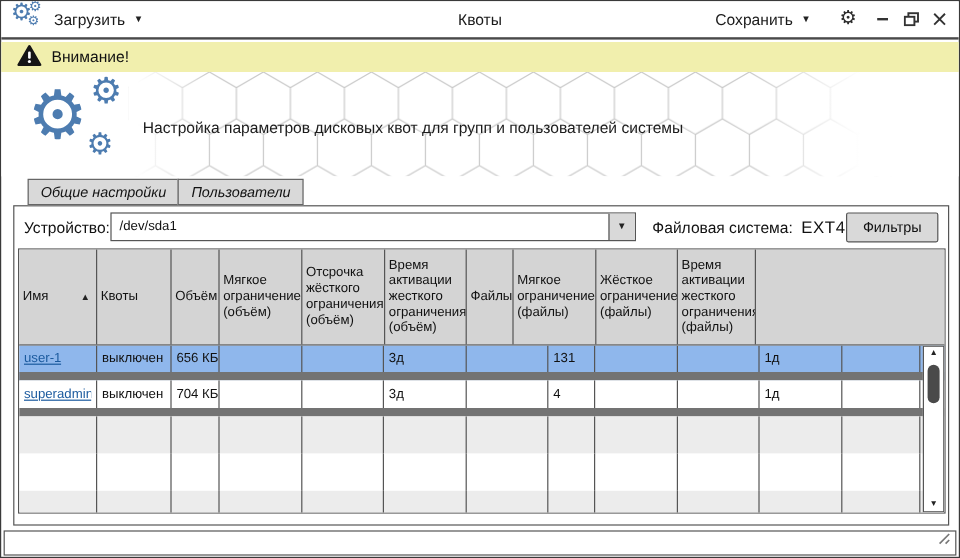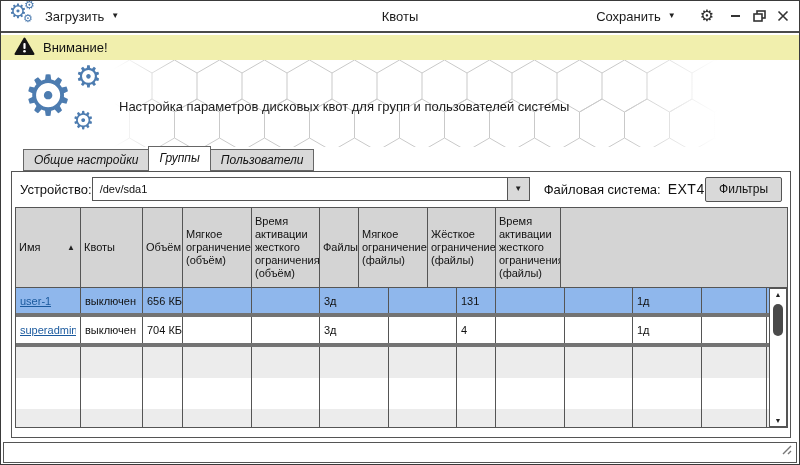--- a/index.html
+++ b/index.html
@@ -50,21 +50,21 @@
   .fs-value { margin-left:7px; font-size:14px; letter-spacing:0.5px; }
   .filters-btn { margin-left:auto; height:25px; padding:0 13px; background:#d9d9d9; border:1px solid #555; border-radius:2px; font-size:12px; color:#111; cursor:pointer; font-family:inherit; }
 
   
   .qtable { position:absolute; left:3px; right:2px; top:35px; height:221px; border:1px solid #555; background:#fff; }
   .thead { display:flex; height:80px; background:#d4d4d4; border-bottom:1px solid #555; }
   .th { flex:0 0 auto; border-right:1px solid #555; display:flex; align-items:center; padding:0 3px; font-size:11px; line-height:1.2; color:#111; overflow:hidden; }
   .th-name { justify-content:space-between; }
   .sort-arrow { font-size:8px; color:#222; margin-right:2px; }
   .tbody { position:relative; height:139px; overflow:hidden; }
-  .row { display:flex; height:29px; border-bottom:4px solid #737373; background:#fff; }
+  .row { display:flex; height:29px; border-bottom:7px solid #737373; background:#fff; }
   .row.sel { background:#8fb7ec; }
   .row.r2 { height:30px; }
   .row.filler { height:31px; border-bottom:none; }
   .row.gray { background:#ececec; }
   .td { flex:0 0 auto; border-right:1px solid #555; display:flex; align-items:center; padding:0 4px; font-size:11px; color:#111; overflow:hidden; white-space:nowrap; }
   .lnk { color:#1b5a9e; text-decoration:underline; cursor:pointer; overflow:hidden; white-space:nowrap; }
   .c0{width:65px}.c1{width:62px}.c2{width:40px}.c3{width:69px}.c4{width:68px}.c5{width:69px}
   .c6{width:68px}.c7{width:39px}.c8{width:69px}.c9{width:68px}.c10{width:69px}.c11{width:65px}
   .cf{flex:1 1 auto; border-right:none;}
 
@@ -145,21 +145,20 @@
     <span class="biglogo">
       <span class="g1">⚙</span>
       <span class="g2">⚙</span>
       <span class="g3">⚙</span>
     </span>
     <div class="banner-text">Настройка параметров дисковых квот для групп и пользователей системы</div>
   </div>
 
   <div class="tabbar">
     <div class="tab">Общие настройки</div>
-    <div class="tab active">Группы</div>
     <div class="tab">Пользователи</div>
   </div>
 
   <div class="panel">
 
     <div class="devbar">
       <span class="dev-label">Устройство:</span>
       <div class="combo">
         <span class="combo-value">/dev/sda1</span>
         <span class="combo-btn">
@@ -174,20 +173,21 @@
     <div class="qtable">
 
       <div class="thead">
         <div class="th th-name c0">
           <span>Имя</span>
           <span class="sort-arrow">▲</span>
         </div>
         <div class="th c1">Квоты</div>
         <div class="th c2">Объём</div>
         <div class="th c3">Мягкое ограничение (объём)</div>
+        <div class="th c5">Отсрочка жёсткого ограничения (объём)</div>
         <div class="th c6">Время активации жесткого ограничения (объём)</div>
         <div class="th c7">Файлы</div>
         <div class="th c8">Мягкое ограничение (файлы)</div>
         <div class="th c9">Жёсткое ограничение (файлы)</div>
         <div class="th c11">Время активации жесткого ограничения (файлы)</div>
         <div class="th cf"></div>
       </div>
 
       <div class="tbody">
         <div class="row sel">

